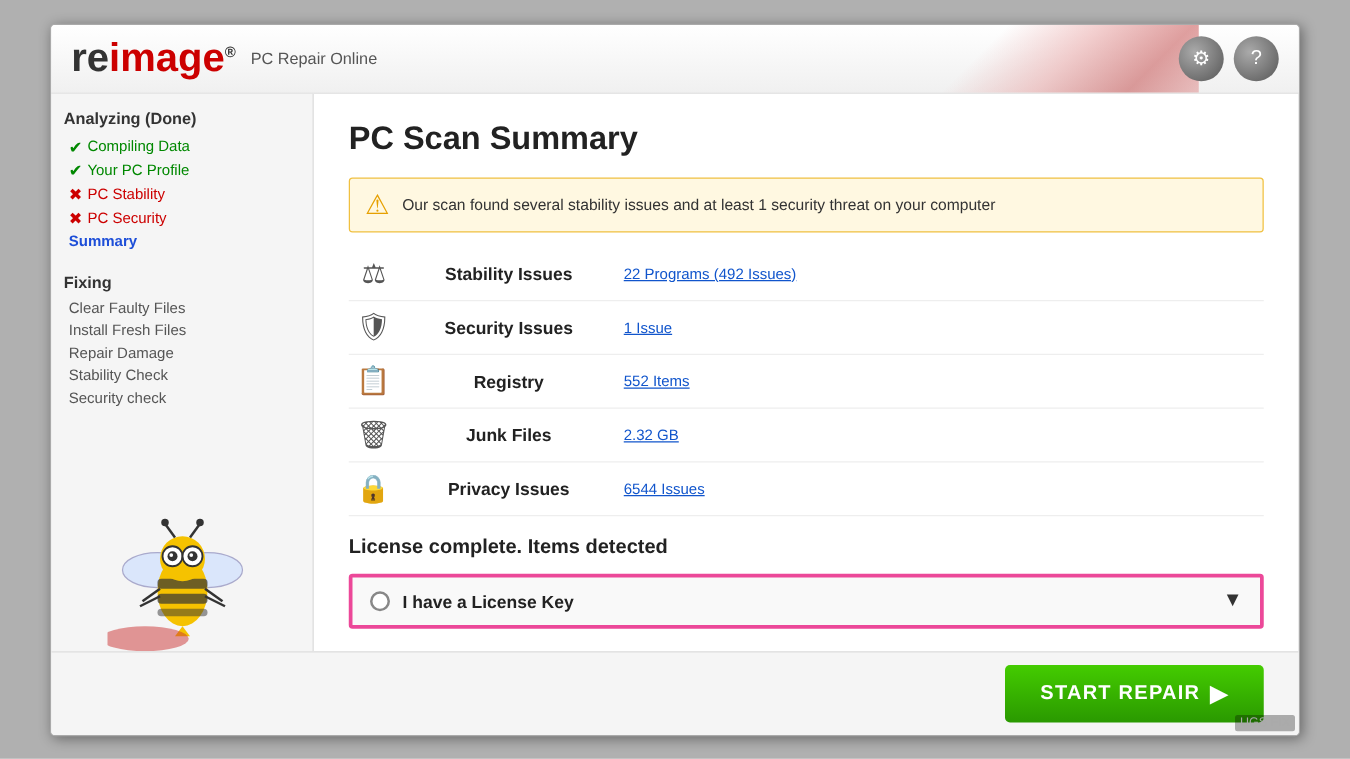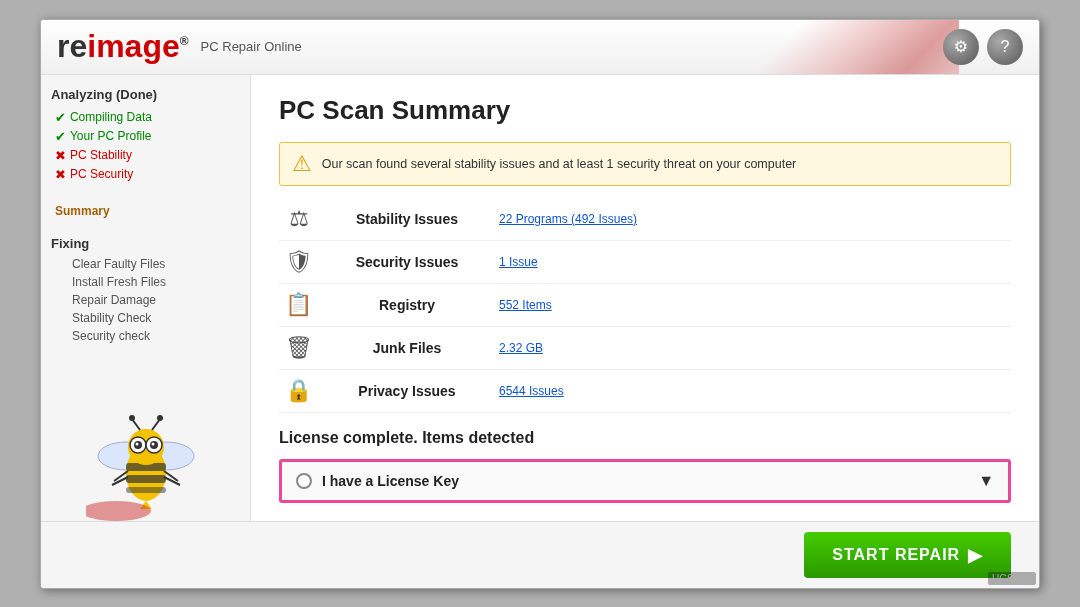--- a/index.html
+++ b/index.html
@@ -112,22 +112,22 @@
     .sidebar-item {
       font-size: 12px;
       padding: 2px 4px;
       display: flex;
       align-items: center;
       gap: 4px;
       color: #333;
     }
     .sidebar-item.green { color: #008800; }
     .sidebar-item.red { color: #cc0000; }
-    .sidebar-item.plain { color: #555; margin-left: 17px; }
-    .sidebar-item.active { font-weight: bold; color: #a16207; margin-top: 18px; }
+    .sidebar-item.plain { color: #555; margin-left: 0; }
+    .sidebar-item.active { font-weight: bold; color: #1d4ed8; }
     .check-icon { font-size: 13px; }
     .sidebar-divider { margin: 8px 0; }
     .sidebar-fix-title {
       font-size: 13px;
       font-weight: bold;
       color: #333;
       margin-bottom: 4px;
     }
     .bee-area {
       position: absolute;

